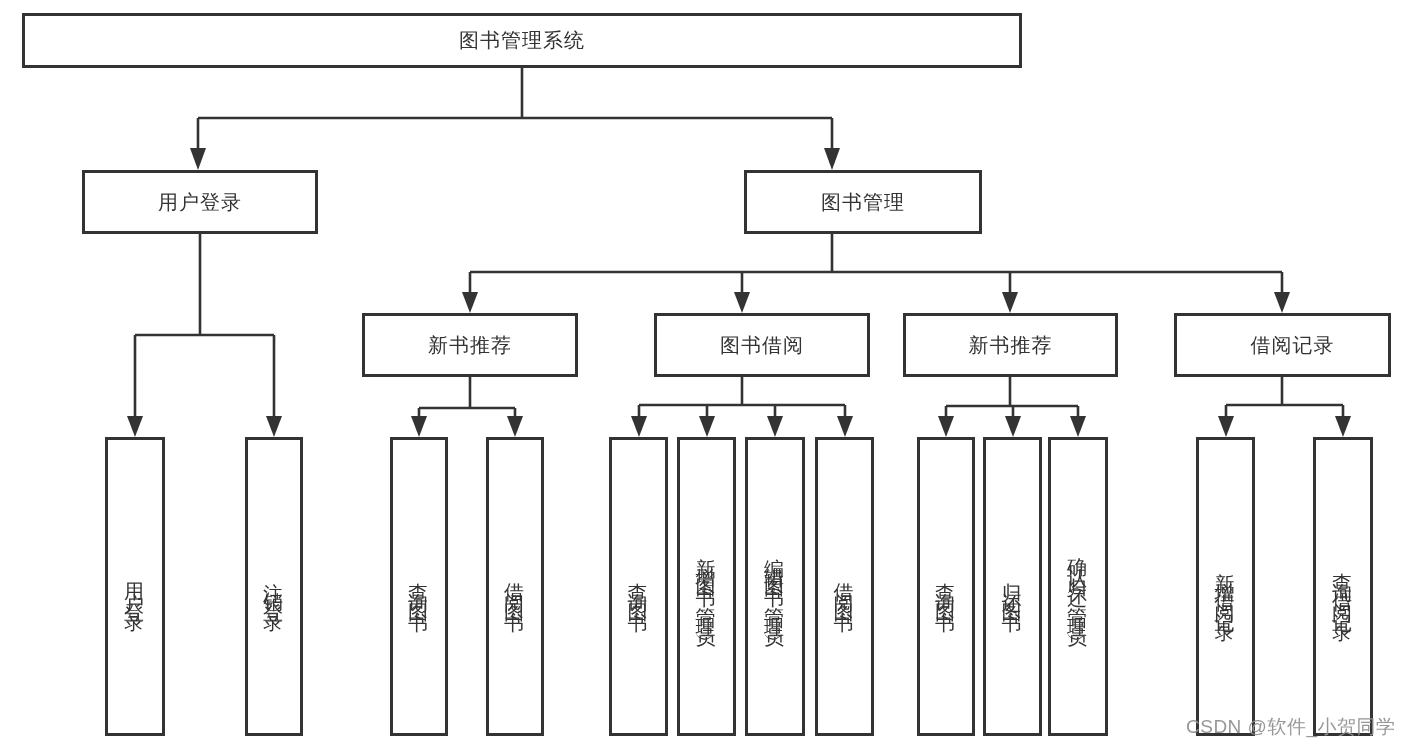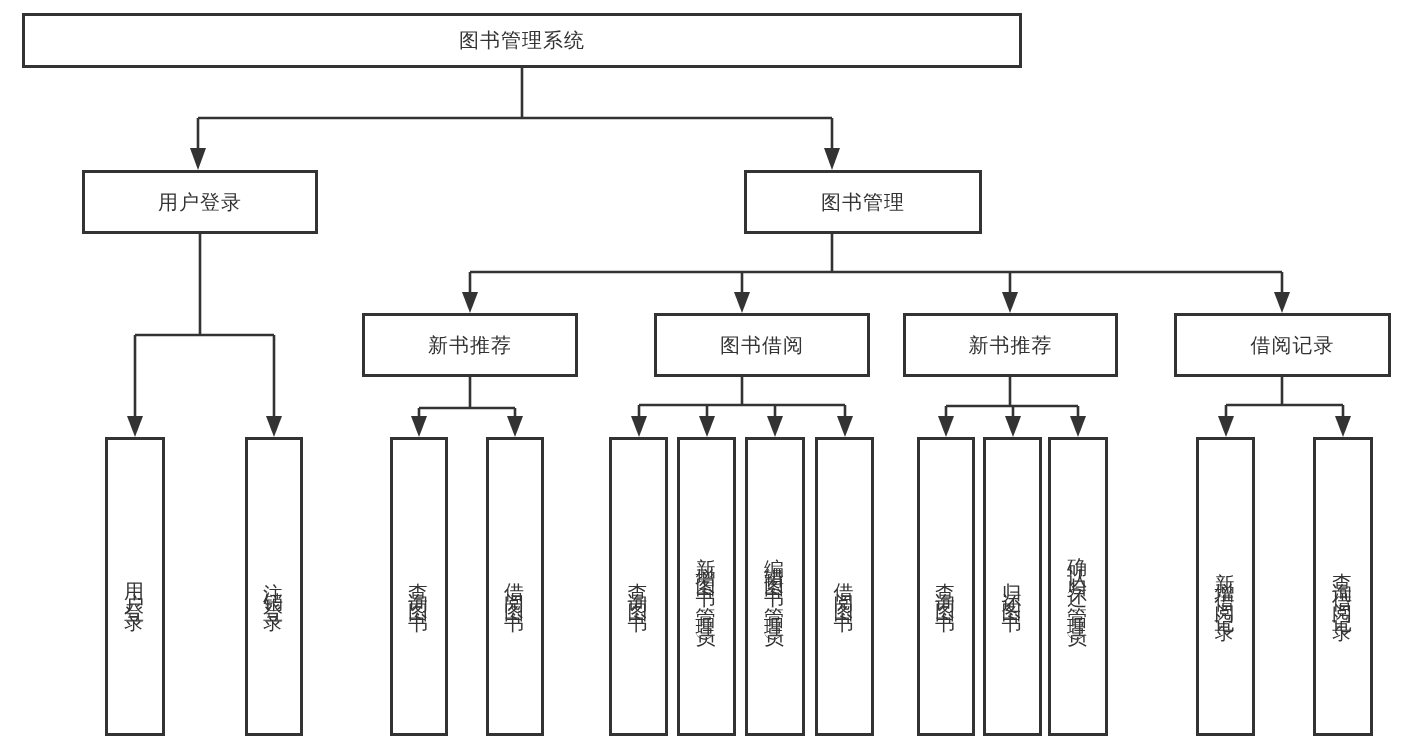--- a/index.html
+++ b/index.html
@@ -162,14 +162,15 @@
     <span class="vtext">确认归还（管理员）</span>
   </div>
 
   <div class="box leaf" style="left:1196px; width:59px;">
     <span class="vtext">新增借阅记录</span>
   </div>
   <div class="box leaf" style="left:1313px; width:60px;">
     <span class="vtext">查询借阅记录</span>
   </div>
 
+  <div class="watermark">CSDN @软件_小贺同学</div>
 
 </div>
 
 </body></html>

